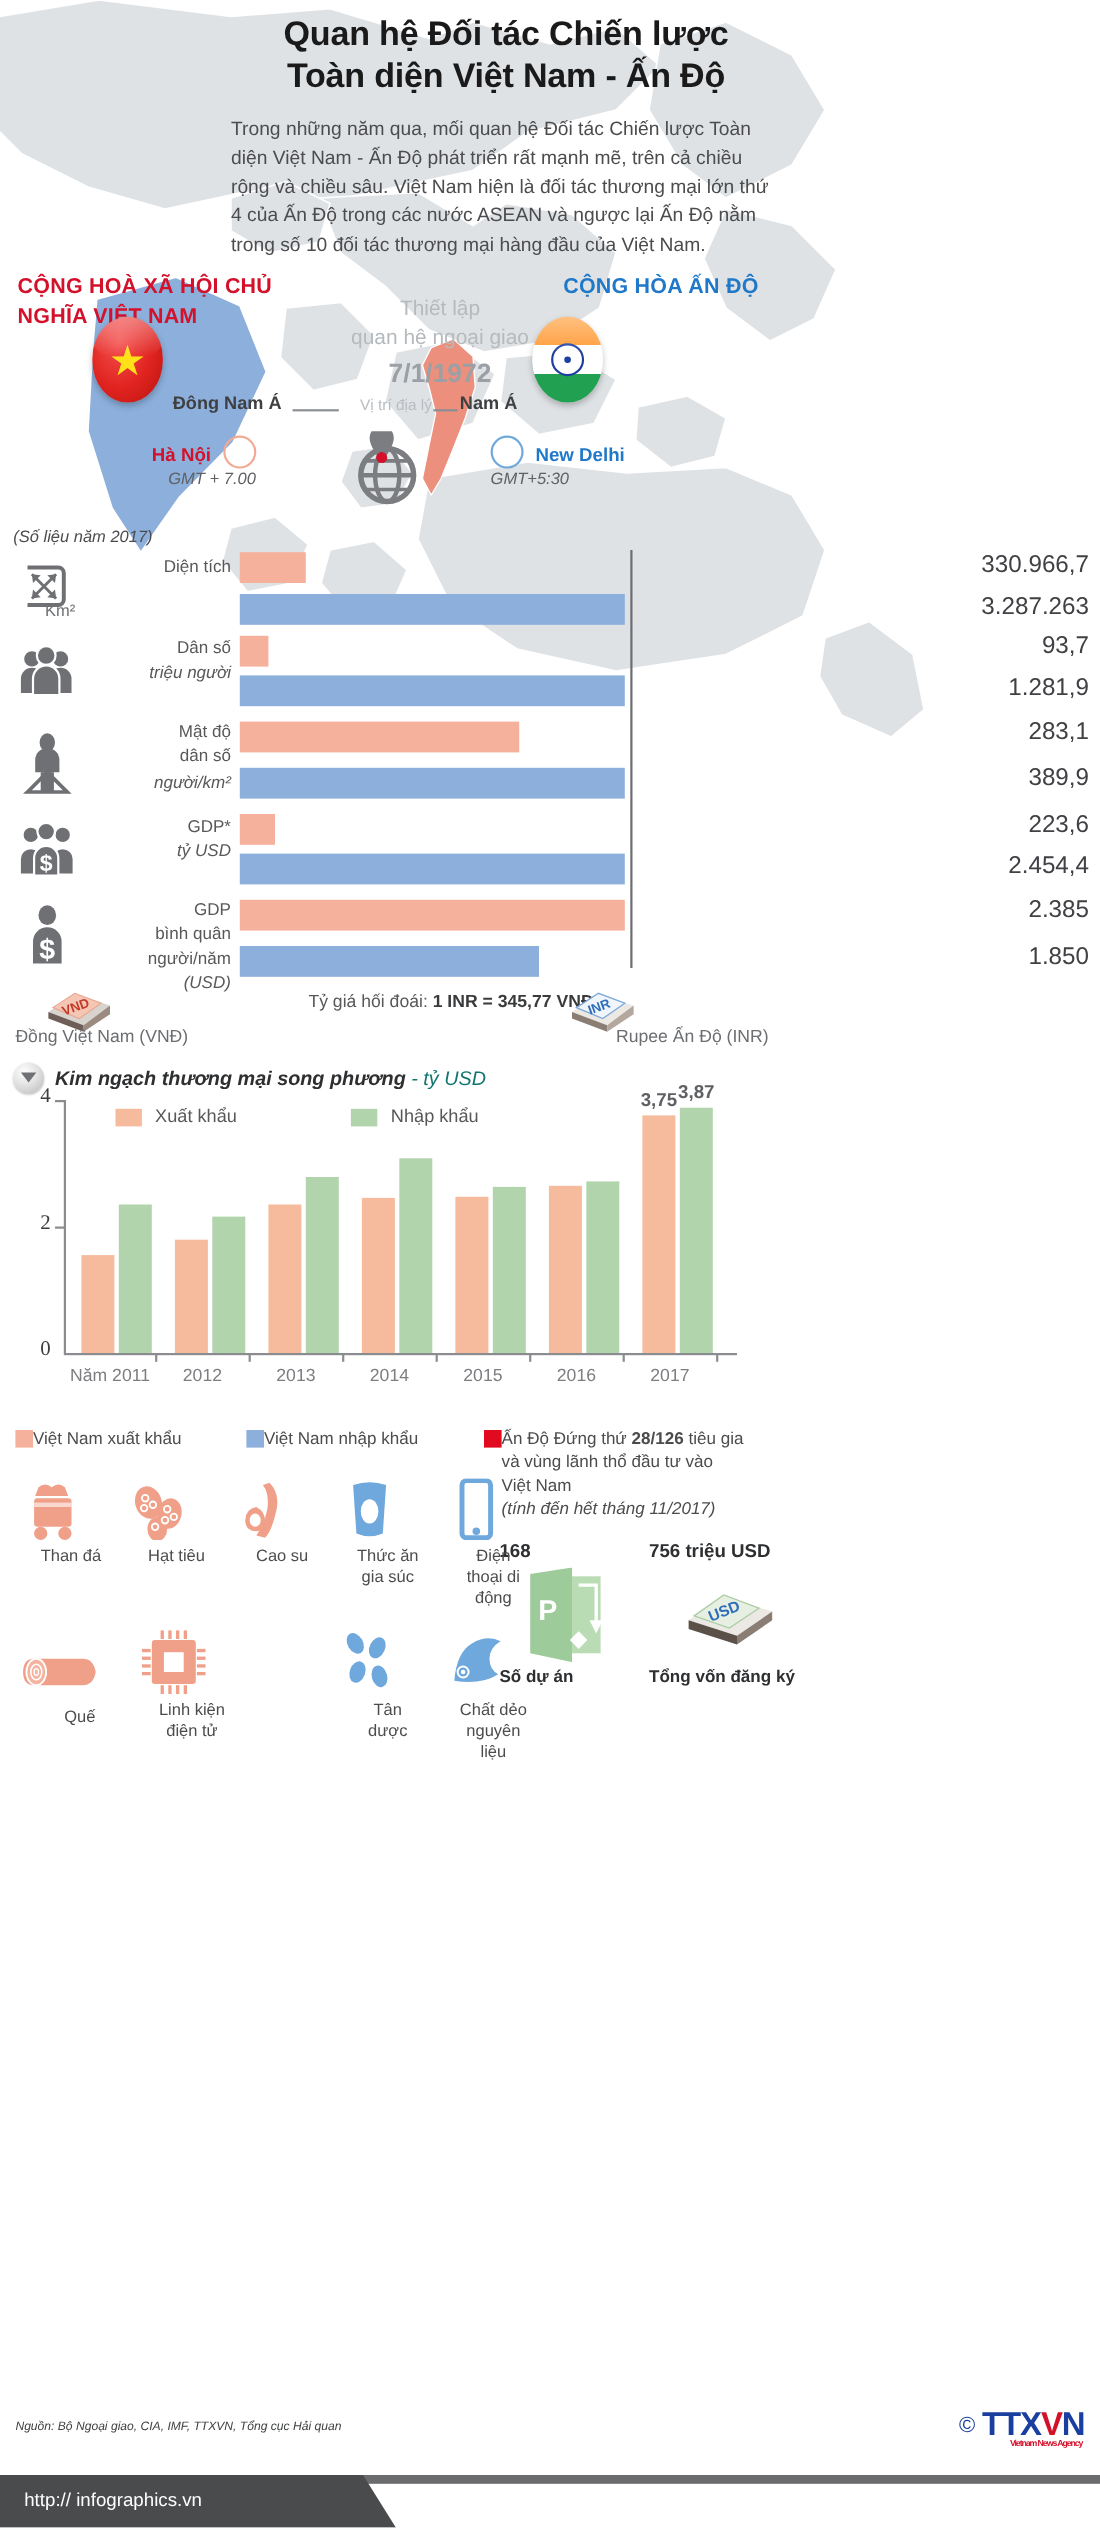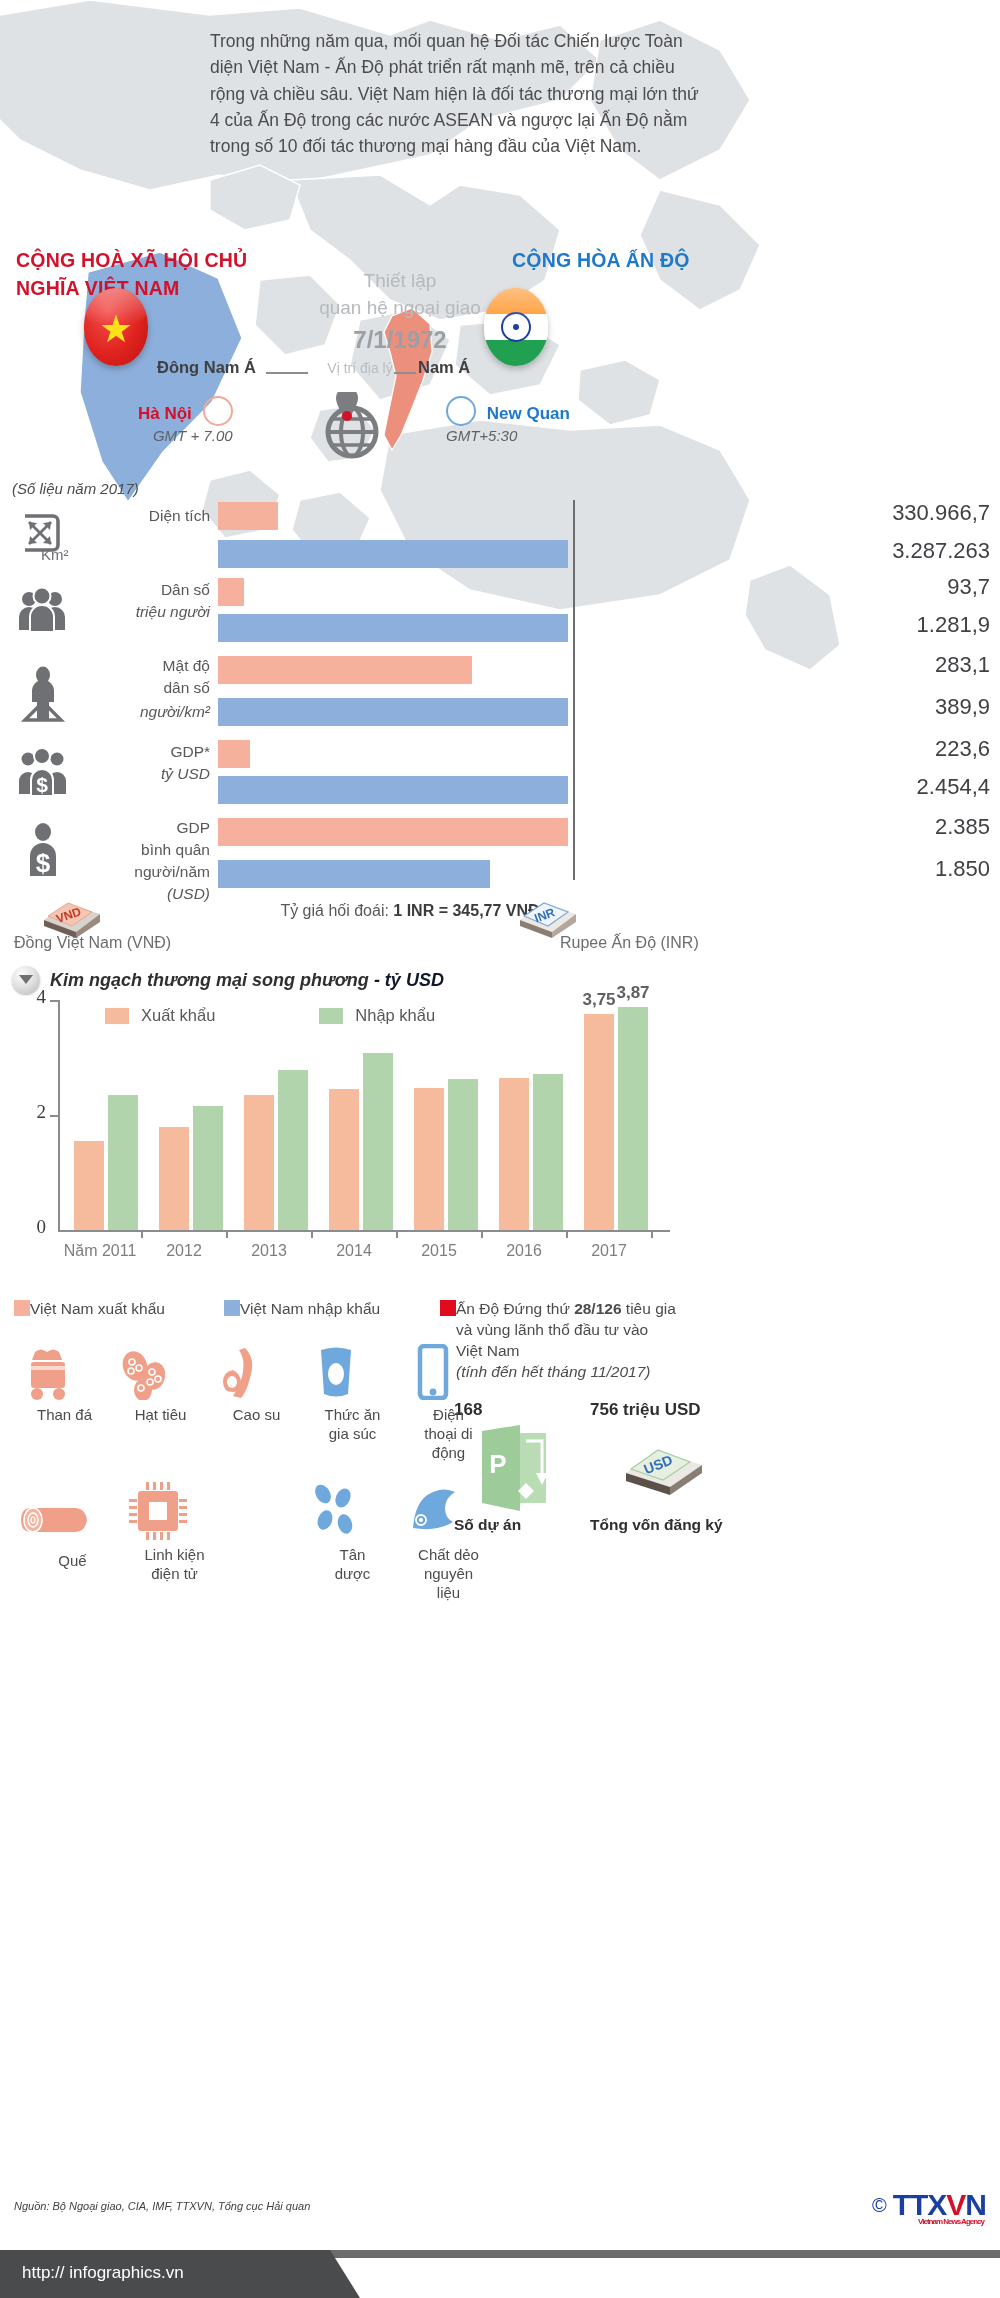--- a/index.html
+++ b/index.html
@@ -100,21 +100,21 @@
   
   .chartblk{position:absolute;left:0;top:966px;width:1000px;height:320px;}
   .chart-head{position:absolute;left:12px;top:0;display:flex;align-items:center;gap:10px;}
   .chart-head .bullet{width:28px;height:28px;border-radius:50%;
       background:radial-gradient(circle at 36% 30%, #fdfdfd 0%, #e3e3e3 45%, #b6b6b6 100%);
       box-shadow:0 1px 2px rgba(0,0,0,.3);position:relative;}
   .chart-head .bullet:after{content:"";position:absolute;left:50%;top:50%;
       transform:translate(-50%,-55%);border-left:7px solid transparent;border-right:7px solid transparent;
       border-top:9px solid #6f7174;}
   .chart-head .t{font-size:18px;font-weight:bold;color:#2e2f31;}
-  .chart-head .t span{font-weight:bold;font-style:italic;color:#0f172a;}
+  .chart-head .t span{font-weight:normal;font-style:italic;color:#0f766e;}
 
   .legend{position:absolute;left:105px;top:40px;display:flex;gap:104px;}
   .legend .item{display:flex;align-items:center;gap:12px;font-size:16.5px;color:#58585a;}
   .legend .sw{width:24px;height:16px;}
   .sw-x{background:#f6bb9c;}
   .sw-n{background:#b2d4ac;}
 
   .plot{position:absolute;left:30px;top:34px;width:640px;height:230px;}
   .axis-y{position:absolute;left:28px;top:0;width:1.6px;height:230px;background:#8a8c8f;}
   .ytick{position:absolute;left:20px;width:9px;height:1.6px;background:#8a8c8f;}
@@ -185,20 +185,24 @@
         <path d="M340,520 L380,512 L410,538 L395,572 L355,578 L332,550 Z"></path>
       </g>
 
       <path d="M128,292 L200,272 L258,298 L282,358 L252,422 L203,472 L168,522 L142,482 L120,412 L124,340 Z" fill="#8cafdb" stroke="#ffffff" stroke-width="1.4"></path>
 
       <path d="M432,336 L452,328 L470,344 L472,372 L463,400 L452,428 L441,455 L432,470 L424,455 L430,425 L436,396 L430,372 L424,352 Z" fill="#ec8f7d" stroke="#ffffff" stroke-width="1.2"></path>
     </svg>
   </div>
 
   <div class="header">
+    <div class="title">
+      <div>Quan hệ Đối tác Chiến lược</div>
+      <div>Toàn diện Việt Nam - Ấn Độ</div>
+    </div>
     <div class="intro">Trong những năm qua, mối quan hệ Đối tác Chiến lược Toàn diện Việt Nam - Ấn Độ phát triển rất mạnh mẽ, trên cả chiều rộng và chiều sâu. Việt Nam hiện là đối tác thương mại lớn thứ 4 của Ấn Độ trong các nước ASEAN và ngược lại Ấn Độ nằm trong số 10 đối tác thương mại hàng đầu của Việt Nam.</div>
   </div>
 
   <div class="cname cname-vn">CỘNG HOÀ XÃ HỘI CHỦ NGHĨA VIỆT NAM</div>
   <div class="cname cname-in">CỘNG HÒA ẤN ĐỘ</div>
 
   <div class="flag flag-vn">
     <div class="star">★</div>
     <div class="flag-gloss"></div>
   </div>
@@ -236,21 +240,21 @@
   <div class="city city-vn">
     <div class="nm">
       <span>Hà Nội</span>
       <span class="clock clock-vn"></span>
     </div>
     <div class="tz">GMT + 7.00</div>
   </div>
   <div class="city city-in">
     <div class="nm">
       <span class="clock clock-in"></span>
-      <span>New Quan</span>
+      <span>New Delhi</span>
     </div>
     <div class="tz">GMT+5:30</div>
   </div>
 
   <div class="datanote">(Số liệu năm 2017)</div>
 
   <div class="cmp">
     <div class="divider"></div>
 
     <div class="cmp-row" style="top:0;height:76px">

